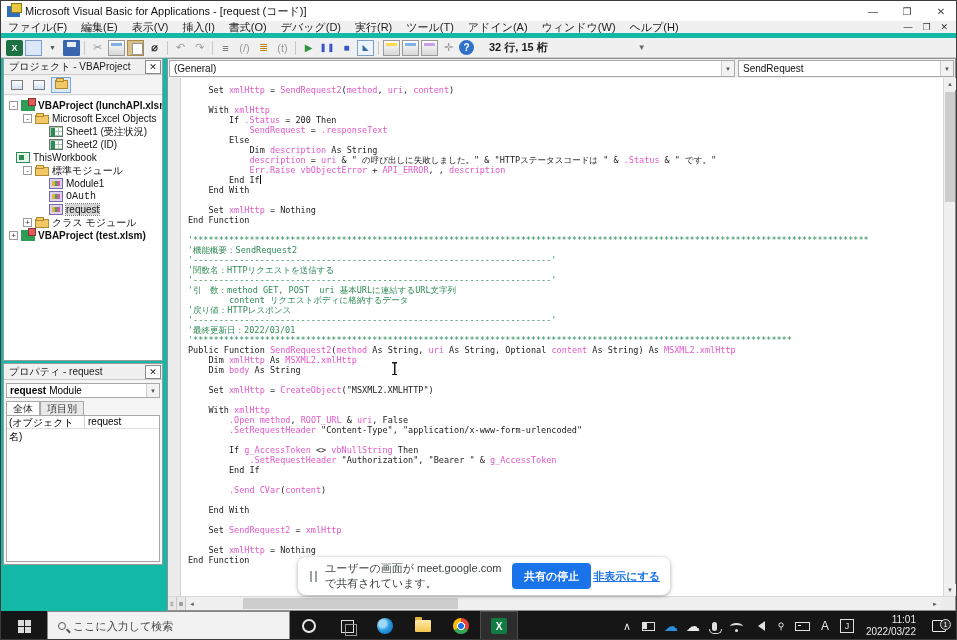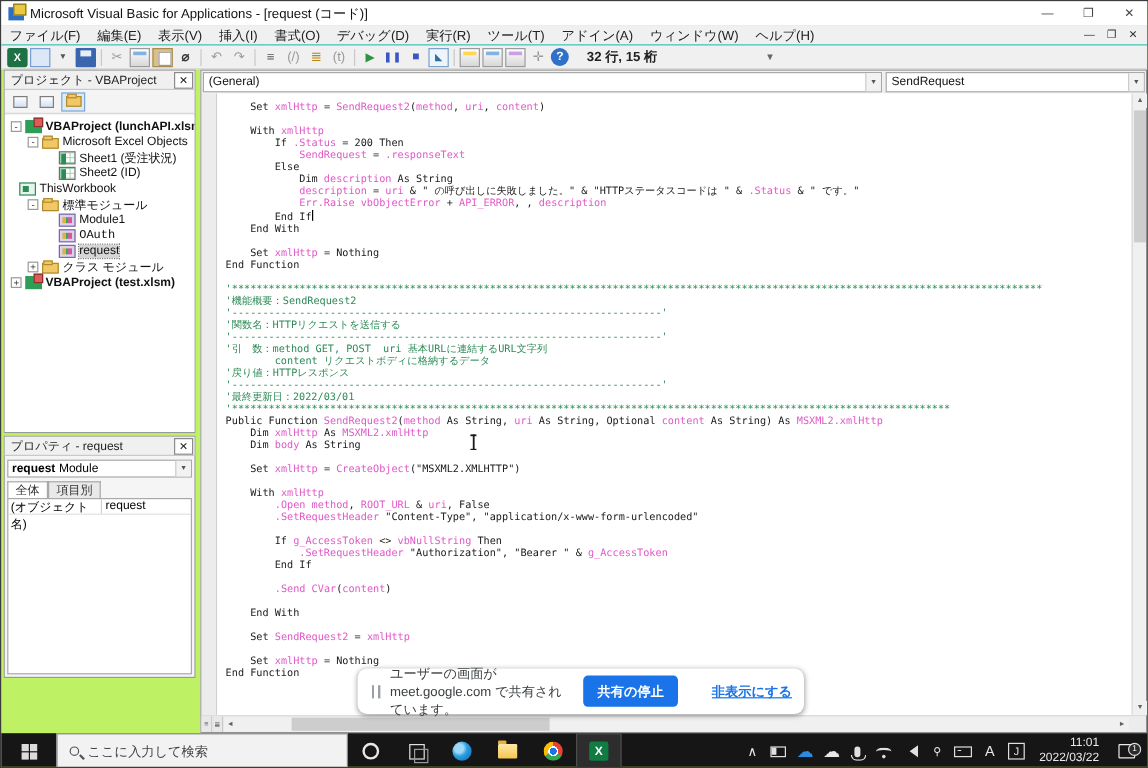--- a/index.html
+++ b/index.html
@@ -1,31 +1,31 @@
 <!DOCTYPE html>
 <html style="--accent: #1a73e8; --ident: #e059c8; --comment: #2e8b57;"><head>
 <meta charset="utf-8">
 <style>
   * { margin:0; padding:0; box-sizing:border-box; }
   html,body { width:957px; height:640px; overflow:hidden; background:#6e6e6e;
     font-family:"Liberation Sans", sans-serif; }
   .screen { position:absolute; left:0; top:0; width:957px; height:640px;
-    background:#bef264; border:1px solid #3c3c3c; overflow:hidden; }
+    background:#14b8a6; border:1px solid #3c3c3c; overflow:hidden; }
 
   
   .titlebar { position:absolute; left:0; top:0; width:957px; height:20px; background:#ffffff;
     display:flex; align-items:center; font-size:11px; color:#111; }
   .vb-appicon { width:13px; height:11px; margin:0 5px 0 6px; position:relative; background:#2f6fbe; }
   .vb-appicon::after { content:""; position:absolute; left:4px; top:-3px; width:9px; height:8px;
     background:#e9c93f; border:1px solid #8a7413; }
   .win-controls { margin-left:auto; display:flex; height:100%; }
   .win-btn { width:34px; height:100%; display:flex; align-items:center; justify-content:center;
     color:#444; font-size:10px; }
   .menubar { position:absolute; left:0; top:20px; width:957px; height:17px; background:#f0f0f0;
-    display:flex; align-items:center; font-size:11px; color:#222; border-bottom:1px solid #14b8a6;text-align:right; }
+    display:flex; align-items:center; font-size:11px; color:#222; border-bottom:5px solid #14b8a6;text-align:right; }
   .menu-item { padding:1px 7px; }
   .mdi-controls { margin-left:auto; display:flex; gap:10px; padding-right:10px; color:#333; font-size:9px; }
   .toolbar { position:absolute; left:0; top:37px; width:957px; height:20px; background:#f0f0f0;
     border-bottom:1px solid #cfcfcf; display:flex; align-items:center; padding-left:4px; font-size:10px; }
   .tb { width:17px; height:16px; margin:0 1px; display:flex; align-items:center; justify-content:center;
     font-size:11px; color:#555; position:relative; flex:none; }
   .tb-sep { width:1px; height:14px; background:#c8c8c8; margin:0 3px; flex:none; }
   .tb-excel { background:#1e7145; color:#fff; font-size:9px; font-weight:bold; border-radius:2px; }
   .tb-form { border:1px solid #7a9ccf; background:#dce8f8; }
   .tb-save { background:#3a66b0; border-radius:1px; }
@@ -135,21 +135,21 @@
       linear-gradient(#1a1a1a,#1a1a1a) center/1.5px 100% no-repeat; }
 
   
   .share-banner { position:absolute; left:297px; top:556px; width:372px; height:38px; background:#fff;
     border-radius:8px; box-shadow:0 1px 4px rgba(0,0,0,.35); display:flex; align-items:center;
     padding:0 10px 0 12px; z-index:50; font-size:11px; color:#3c4043; }
   .pause-bars { width:7px; height:11px; margin-right:8px; flex:none;
     background:linear-gradient(90deg,#9aa0a6 0 2px,transparent 2px 5px,#9aa0a6 5px 7px); }
   .share-stop-btn { margin-left:10px; background:var(--accent,#1a73e8); color:#fff; border:none; border-radius:4px;
     height:26px; padding:0 12px; font-size:11px; font-family:inherit; flex:none; font-weight:bold; }
-  .share-hide-link { margin-left:28px; color:var(--accent,#1a73e8); text-decoration:underline; font-size:11px; font-weight:bold; flex:none; }
+  .share-hide-link { margin-left:2px; color:var(--accent,#1a73e8); text-decoration:underline; font-size:11px; font-weight:bold; flex:none; }
 
   
   .taskbar { position:absolute; left:0; top:610px; width:957px; height:30px; background:#161616;
     display:flex; align-items:stretch; z-index:60; }
   .start-btn { width:46px; display:flex; align-items:center; justify-content:center; }
   .win-logo { width:13px; height:13px;
     background:
       linear-gradient(#dcdcdc,#dcdcdc) 0 0/6px 6px no-repeat,
       linear-gradient(#dcdcdc,#dcdcdc) 100% 0/6px 6px no-repeat,
       linear-gradient(#dcdcdc,#dcdcdc) 0 100%/6px 6px no-repeat,

